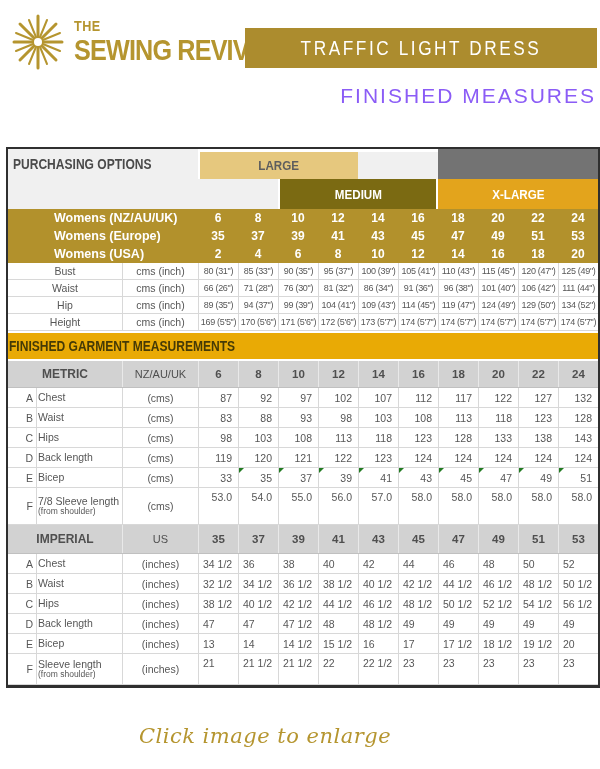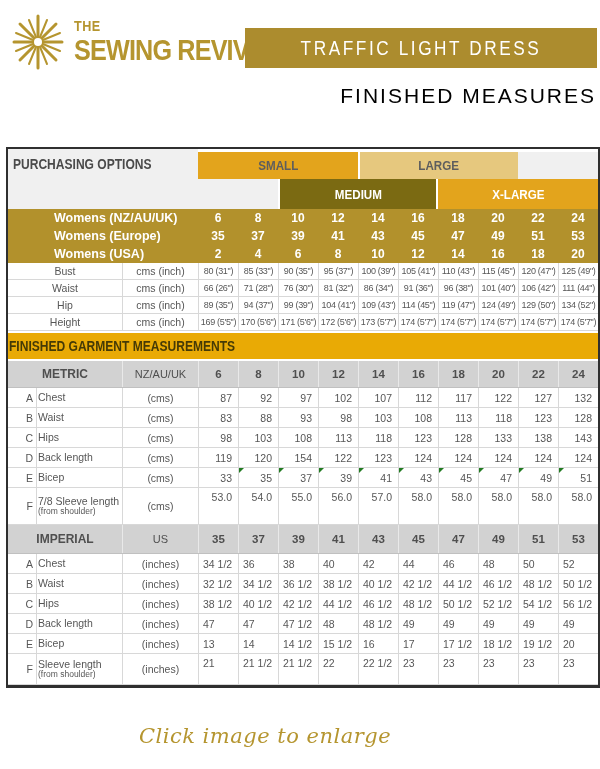--- a/index.html
+++ b/index.html
@@ -6,21 +6,21 @@
   .page{position:relative;width:600px;height:769px;background:#fff;overflow:hidden;
         font-family:"Liberation Sans",sans-serif;color:#4f4f4f;}
   
   .logo{position:absolute;left:8px;top:10px;display:flex;align-items:center;}
   .logo svg{display:block;}
   .logo-text{margin-left:6px;color:#b5952f;line-height:1;}
   .logo-the{font-size:14px;font-weight:bold;letter-spacing:.5px;transform:scaleX(.9);transform-origin:0 50%;}
   .logo-name{font-size:30px;font-weight:bold;letter-spacing:-1px;transform:scaleX(.84);transform-origin:0 50%;white-space:nowrap;margin-top:2px;}
   .title-banner{position:absolute;left:245px;top:28px;width:352px;height:40px;background:#ac8c2e;
         display:flex;align-items:center;justify-content:center;color:#fff;font-size:20px;letter-spacing:3px;white-space:nowrap;}
-  .subtitle{position:absolute;right:4px;top:84px;color:#000000;font-size:21px;letter-spacing:2px;white-space:nowrap;}
+  .subtitle{position:absolute;right:4px;top:84px;color:#8b5cf6;font-size:21px;letter-spacing:2px;white-space:nowrap;}
   
   .tbl{position:absolute;left:6px;top:147px;width:594px;box-sizing:border-box;
        border:2px solid #2f2f2f;border-bottom-width:3px;background:#737373;}
   .row{display:flex;width:590px;}
   .cell{box-sizing:border-box;display:flex;align-items:center;justify-content:center;overflow:hidden;white-space:nowrap;}
   .h30{height:30px}.h18{height:18px}.h16{height:16px}.h26{height:26px}.h28{height:28px}.h19{height:19px}.h36{height:36px}
   .c190{width:190px}.c160{width:160px}.c80{width:80px}.c270{width:270px}
   .c114{width:114px}.c28{width:28px}.c86{width:86px}.c76{width:76px}.c40{width:40px}
   .cond{transform:scaleX(.86);transform-origin:50% 50%;white-space:nowrap;}
   .cond-l{transform:scaleX(.86);transform-origin:0 50%;white-space:nowrap;}
@@ -94,23 +94,20 @@
     <span class="cond">TRAFFIC LIGHT DRESS</span>
   </div>
   <div class="subtitle">FINISHED MEASURES</div>
 
   <div class="tbl">
 
     <div class="row h30">
       <div class="cell c190 purch">
         <span class="cond-l">PURCHASING OPTIONS</span>
         </div>
-      <div class="cell c160 tab tab-amber">
-        <span class="cond">SMALL</span>
-        </div>
       <div class="cell c160 tab tab-tan">
         <span class="cond">LARGE</span>
         </div>
       <div class="cell c80 bg-light sp-top"></div>
     </div>
 
     <div class="row h30">
       <div class="cell c270 bg-light"></div>
       <div class="cell c160 tab tab-olive">
         <span class="cond">MEDIUM</span>
@@ -291,21 +288,21 @@
           <div class="cell c40 bl val-r">143</div>
         </div>
         <div class="row data-row g-row h19">
           <div class="cell c28 g-letter">D</div>
           <div class="cell c86 bl g-name">
             <div class="">Back length</div>
           </div>
           <div class="cell c76 bl">(cms)</div>
           <div class="cell c40 bl val-r">119</div>
           <div class="cell c40 bl val-r">120</div>
-          <div class="cell c40 bl val-r">154</div>
+          <div class="cell c40 bl val-r">121</div>
           <div class="cell c40 bl val-r">122</div>
           <div class="cell c40 bl val-r">123</div>
           <div class="cell c40 bl val-r">124</div>
           <div class="cell c40 bl val-r">124</div>
           <div class="cell c40 bl val-r">124</div>
           <div class="cell c40 bl val-r">124</div>
           <div class="cell c40 bl val-r">124</div>
         </div>
         <div class="row data-row g-row h19">
           <div class="cell c28 g-letter">E</div>

